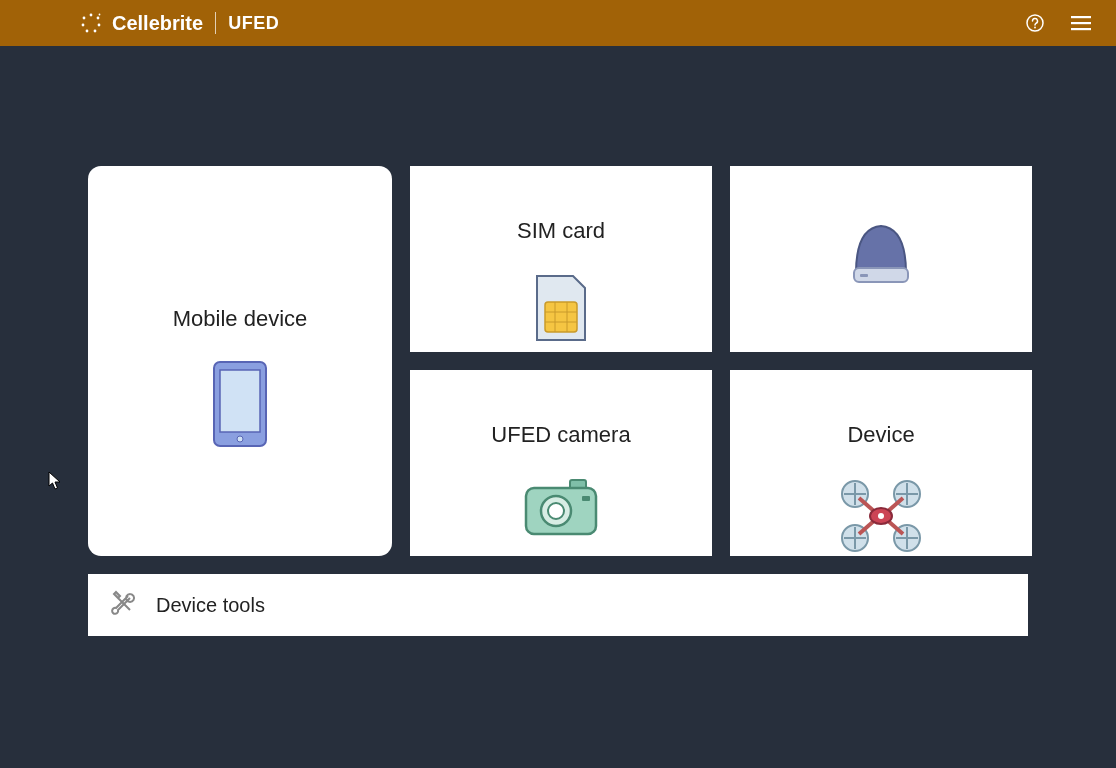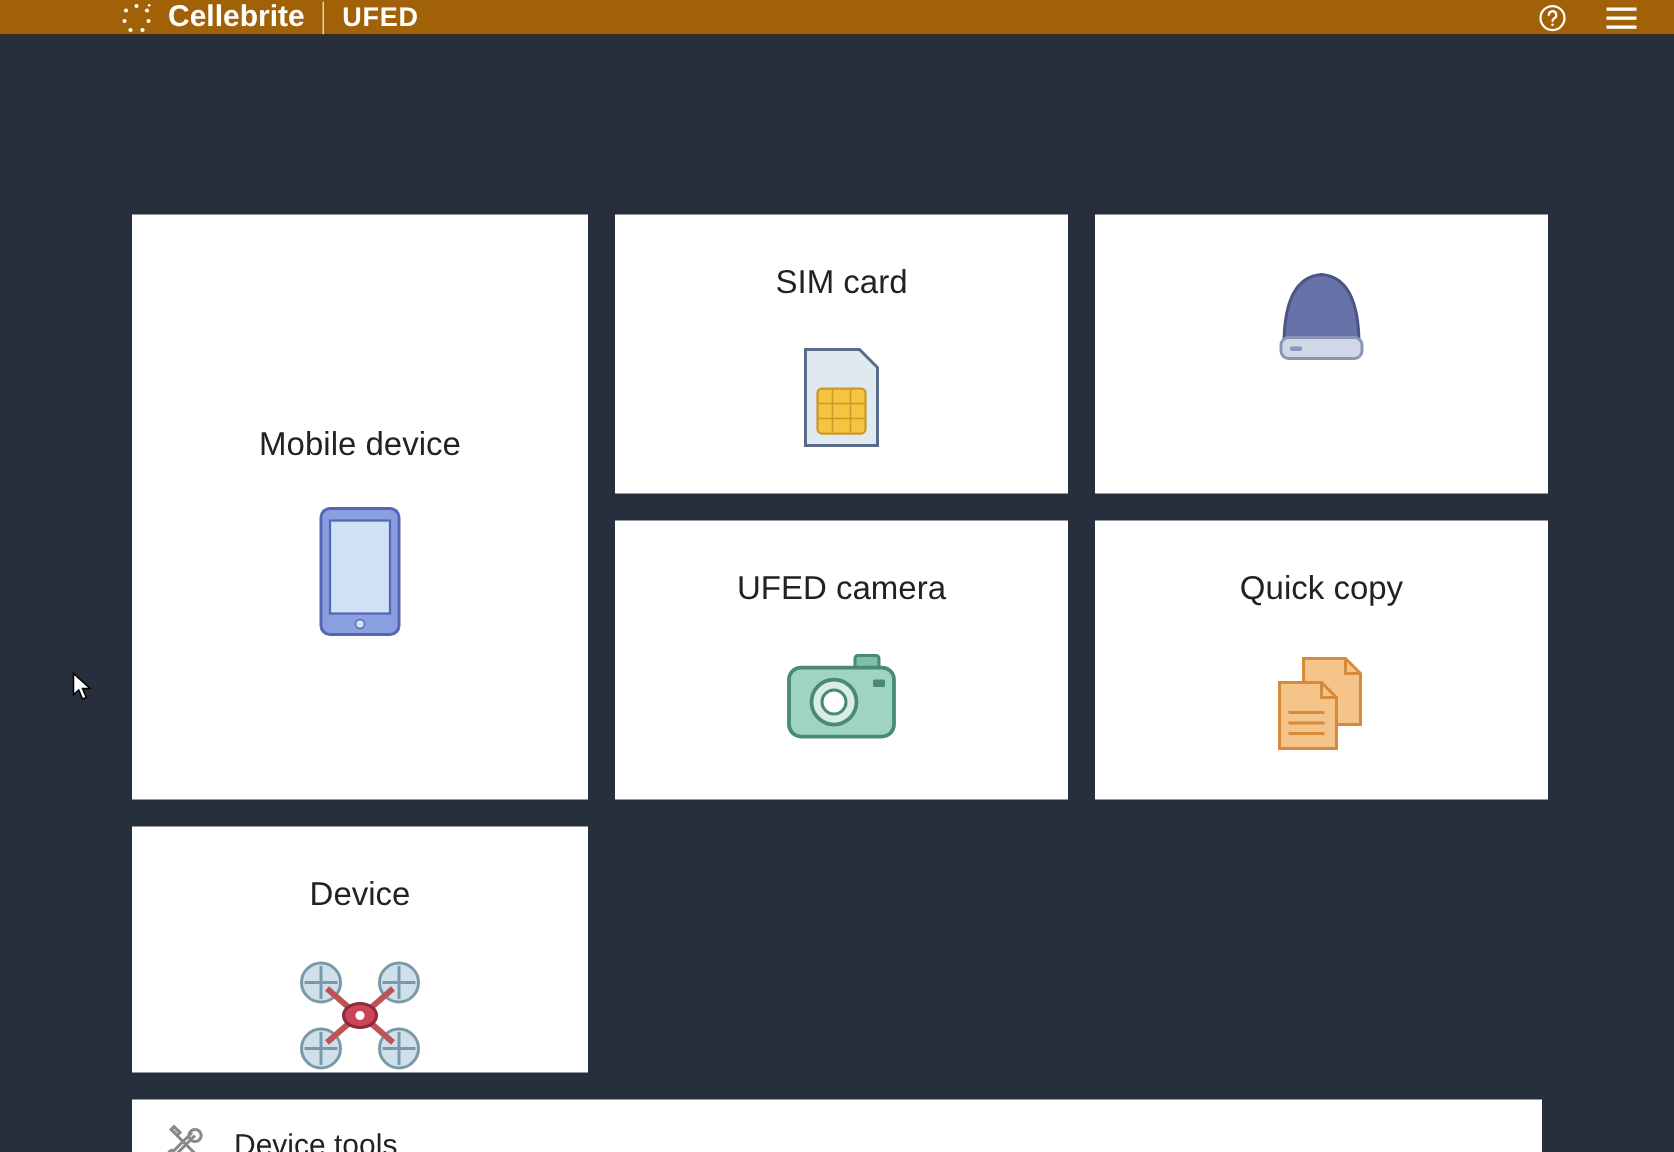--- a/index.html
+++ b/index.html
@@ -10,22 +10,22 @@
   .header { background: #a16207; height: 46px; display: flex; align-items: center; padding: 0 24px 0 80px; color: #fff; }
   .brand { display: flex; align-items: center; gap: 10px; font-weight: bold; font-size: 20px; }
   .brand-sep { width: 1px; height: 22px; background: rgba(255,255,255,0.7); margin: 0 12px; }
   .brand-prod { font-weight: bold; font-size: 18px; letter-spacing: 0.5px; }
   .header-actions { margin-left: auto; display: flex; align-items: center; gap: 26px; }
   .icon-btn { display: flex; align-items: center; justify-content: center; cursor: pointer; }
 
   
   .main { background: #272f3c; flex: 1; position: relative; padding: 120px 88px 40px 88px; }
   .grid { display: grid; grid-template-columns: 304px 302px 302px; grid-template-rows: 186px 186px; gap: 18px; }
-  .mobile-tile { grid-row: span 2; }
-  .tile { background: #fff; display: flex; flex-direction: column; align-items: center; justify-content: flex-start; padding-top: 32px; cursor: pointer; }
+  .mobile-tile { grid-row: span 2; border-radius: 13px; }
+  .tile { background: #fff; display: flex; flex-direction: column; align-items: center; justify-content: flex-start; padding-top: 52px; cursor: pointer; }
   .mobile-tile { padding-top: 140px; }
   .tile-label { font-size: 22px; color: #222; margin-bottom: 30px; }
   .mobile-tile .tile-label { margin-bottom: 28px; }
   .tile-icon { display: flex; align-items: center; justify-content: center; }
   .tools-bar { margin-top: 18px; background: #fff; width: 940px; height: 62px; display: flex; align-items: center; padding: 0 20px; cursor: pointer; gap: 18px; }
   .tools-label { font-size: 20px; color: #222; }
 
   
   .cursor-arrow { position: absolute; left: 48px; top: 425px; pointer-events: none; }
 </style>
@@ -113,34 +113,20 @@
         <svg width="78" height="60" viewBox="0 0 78 60">
           <rect x="48" y="2" width="16" height="10" rx="2" fill="#7fbfa8" stroke="#4a8a72" stroke-width="2"></rect>
           <rect x="4" y="10" width="70" height="46" rx="8" fill="#9fd4c0" stroke="#4a8a72" stroke-width="2.5"></rect>
           <circle cx="34" cy="33" r="15" fill="#d8ede4" stroke="#4a8a72" stroke-width="2.5"></circle>
           <circle cx="34" cy="33" r="8" fill="#ffffff" stroke="#4a8a72" stroke-width="2"></circle>
           <rect x="60" y="18" width="8" height="5" rx="1" fill="#4a8a72"></rect>
         </svg>
       </div>
     </div>
 
-    <div class="tile">
-      <div class="tile-label">Quick copy</div>
-      <div class="tile-icon">
-        <svg width="76" height="70" viewBox="0 0 76 70">
-          <path d="M26 4 H54 L64 14 V48 H26 Z" fill="#f5c48a" stroke="#d68a3a" stroke-width="2"></path>
-          <path d="M54 4 V14 H64" fill="none" stroke="#d68a3a" stroke-width="2"></path>
-          <path d="M10 20 H38 L48 30 V64 H10 Z" fill="#f5c48a" stroke="#d68a3a" stroke-width="2"></path>
-          <path d="M38 20 V30 H48" fill="none" stroke="#d68a3a" stroke-width="2"></path>
-          <line x1="16" y1="40" x2="40" y2="40" stroke="#d68a3a" stroke-width="2"></line>
-          <line x1="16" y1="47" x2="40" y2="47" stroke="#d68a3a" stroke-width="2"></line>
-          <line x1="16" y1="54" x2="40" y2="54" stroke="#d68a3a" stroke-width="2"></line>
-        </svg>
-      </div>
-    </div>
 
     <div class="tile">
       <div class="tile-label">Device</div>
       <div class="tile-icon">
         <svg width="84" height="76" viewBox="0 0 84 76">
           <circle cx="16" cy="16" r="13" fill="#d0e0ea" stroke="#7a98a8" stroke-width="2"></circle>
           <circle cx="68" cy="16" r="13" fill="#d0e0ea" stroke="#7a98a8" stroke-width="2"></circle>
           <circle cx="16" cy="60" r="13" fill="#d0e0ea" stroke="#7a98a8" stroke-width="2"></circle>
           <circle cx="68" cy="60" r="13" fill="#d0e0ea" stroke="#7a98a8" stroke-width="2"></circle>
           <line x1="5" y1="16" x2="27" y2="16" stroke="#7a98a8" stroke-width="2"></line>

